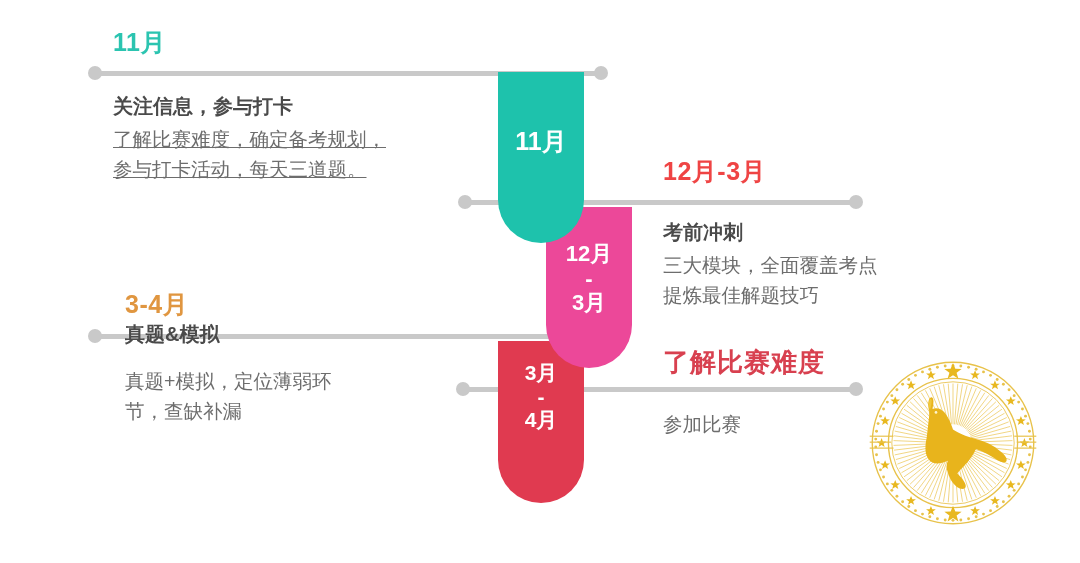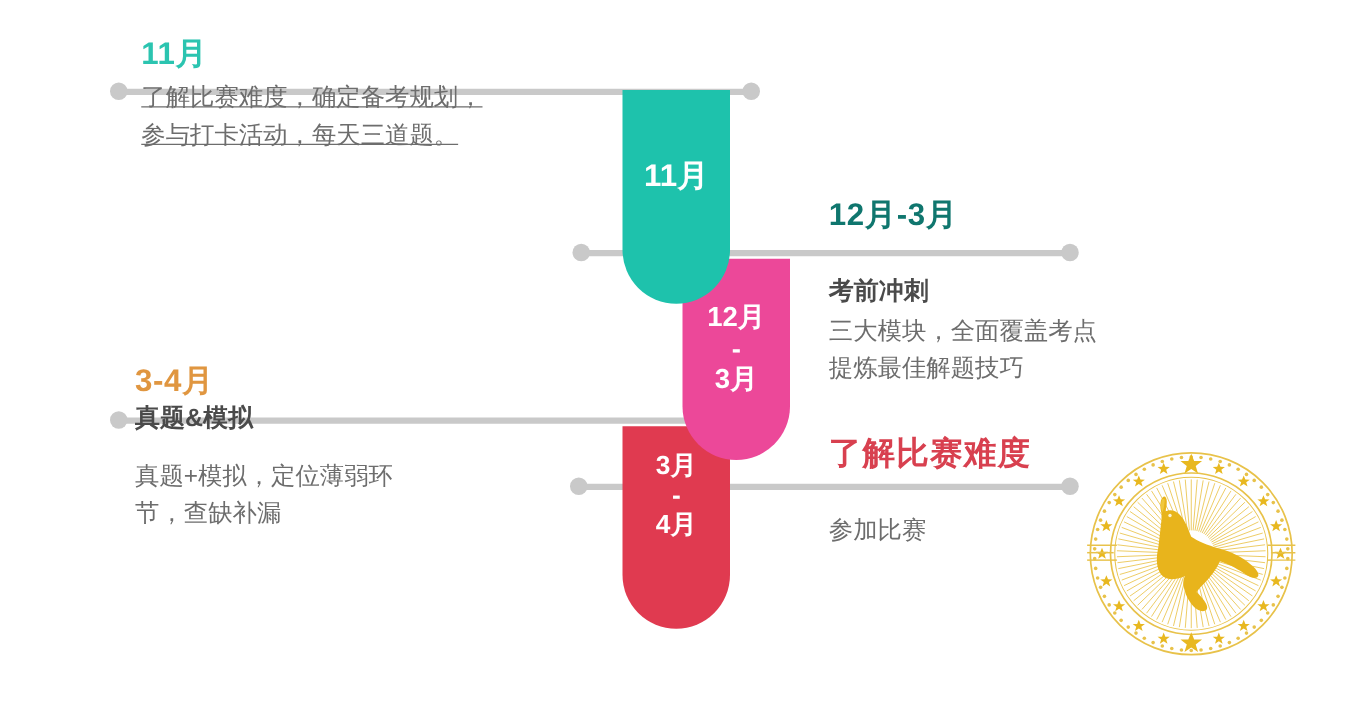--- a/index.html
+++ b/index.html
@@ -106,34 +106,34 @@
     white-space: nowrap;
   }
   .block-body {
     font-size: 19.5px;
     color: #6d6d6d;
     margin: 0;
     line-height: 1.52;
     white-space: pre-line;
   }
   .h-teal   { color: #2bc4b0; }
-  .h-yellow { color: #0f766e; }
+  .h-yellow { color: #ef4444; }
   .h-orange { color: #e09640; }
   .h-red    { color: #d8404f; font-size: 26px; letter-spacing: 1px; }
 
   
   #block-nov  { left: 113px; top: 26px;  }
   #block-nov .block-title { margin-top: 34px; }
   #block-nov .block-body  { margin-top: 5px; text-decoration: underline; }
 
   #block-dec  { left: 663px; top: 155px; }
   #block-dec .block-title { margin-top: 31px; }
   #block-dec .block-body  { margin-top: 5px; }
 
-  #block-mar  { left: 108px; top: 288px; }
+  #block-mar  { left: 125px; top: 288px; }
   #block-mar .block-title { }
   #block-mar .block-body  { margin-top: 19px; }
 
   #block-exam { left: 663px; top: 345px; }
   #block-exam .block-body { margin-top: 30px; }
 
   
   #kangaroo-seal {
     position: absolute;
     left: 868px;
@@ -174,20 +174,21 @@
 -
 3月</span>
     </div>
     <div class="seg seg-teal">
       <span class="seg-label">11月</span>
     </div>
   </div>
 
   <div class="block" id="block-nov">
     <p class="block-heading h-teal">11月</p>
+    <p class="block-title">关注信息，参与打卡</p>
     <p class="block-body">了解比赛难度，确定备考规划，
 参与打卡活动，每天三道题。</p>
   </div>
 
   <div class="block" id="block-dec">
     <p class="block-heading h-yellow">12月-3月</p>
     <p class="block-title">考前冲刺</p>
     <p class="block-body">三大模块，全面覆盖考点
 提炼最佳解题技巧</p>
   </div>

